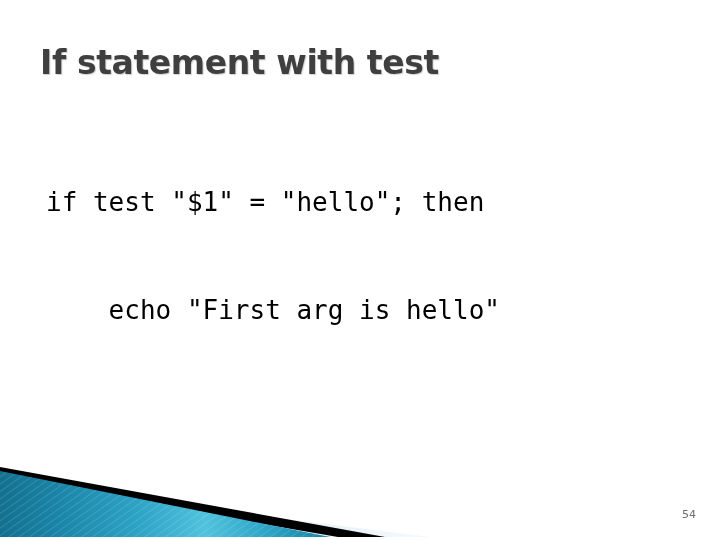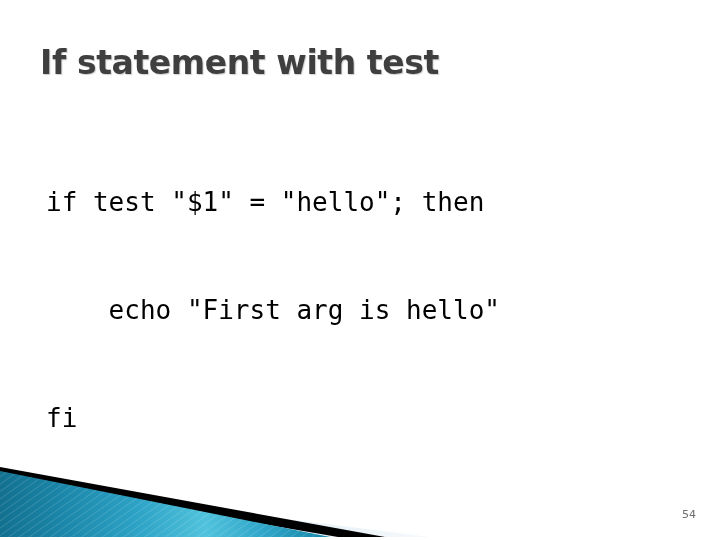--- a/index.html
+++ b/index.html
@@ -85,21 +85,20 @@
 <body>
 
 <div class="slide">
 
   <div class="slide-title">If statement with test</div>
 
   <div class="code-body">
     <div class="code-block">
       <div class="code-line">if test "$1" = "hello"; then</div>
       <div class="code-line">    echo "First arg is hello"</div>
-      <div class="code-line">fi</div>
     </div>
 
   </div>
 
   <svg class="deco" viewBox="0 0 720 90" preserveAspectRatio="none">
     <defs>
       <linearGradient id="tealGrad" x1="0" y1="0" x2="1" y2="0">
         <stop offset="0" stop-color="#13708f"></stop>
         <stop offset="0.18" stop-color="#1a85a8"></stop>
         <stop offset="0.42" stop-color="#2da3c6"></stop>

